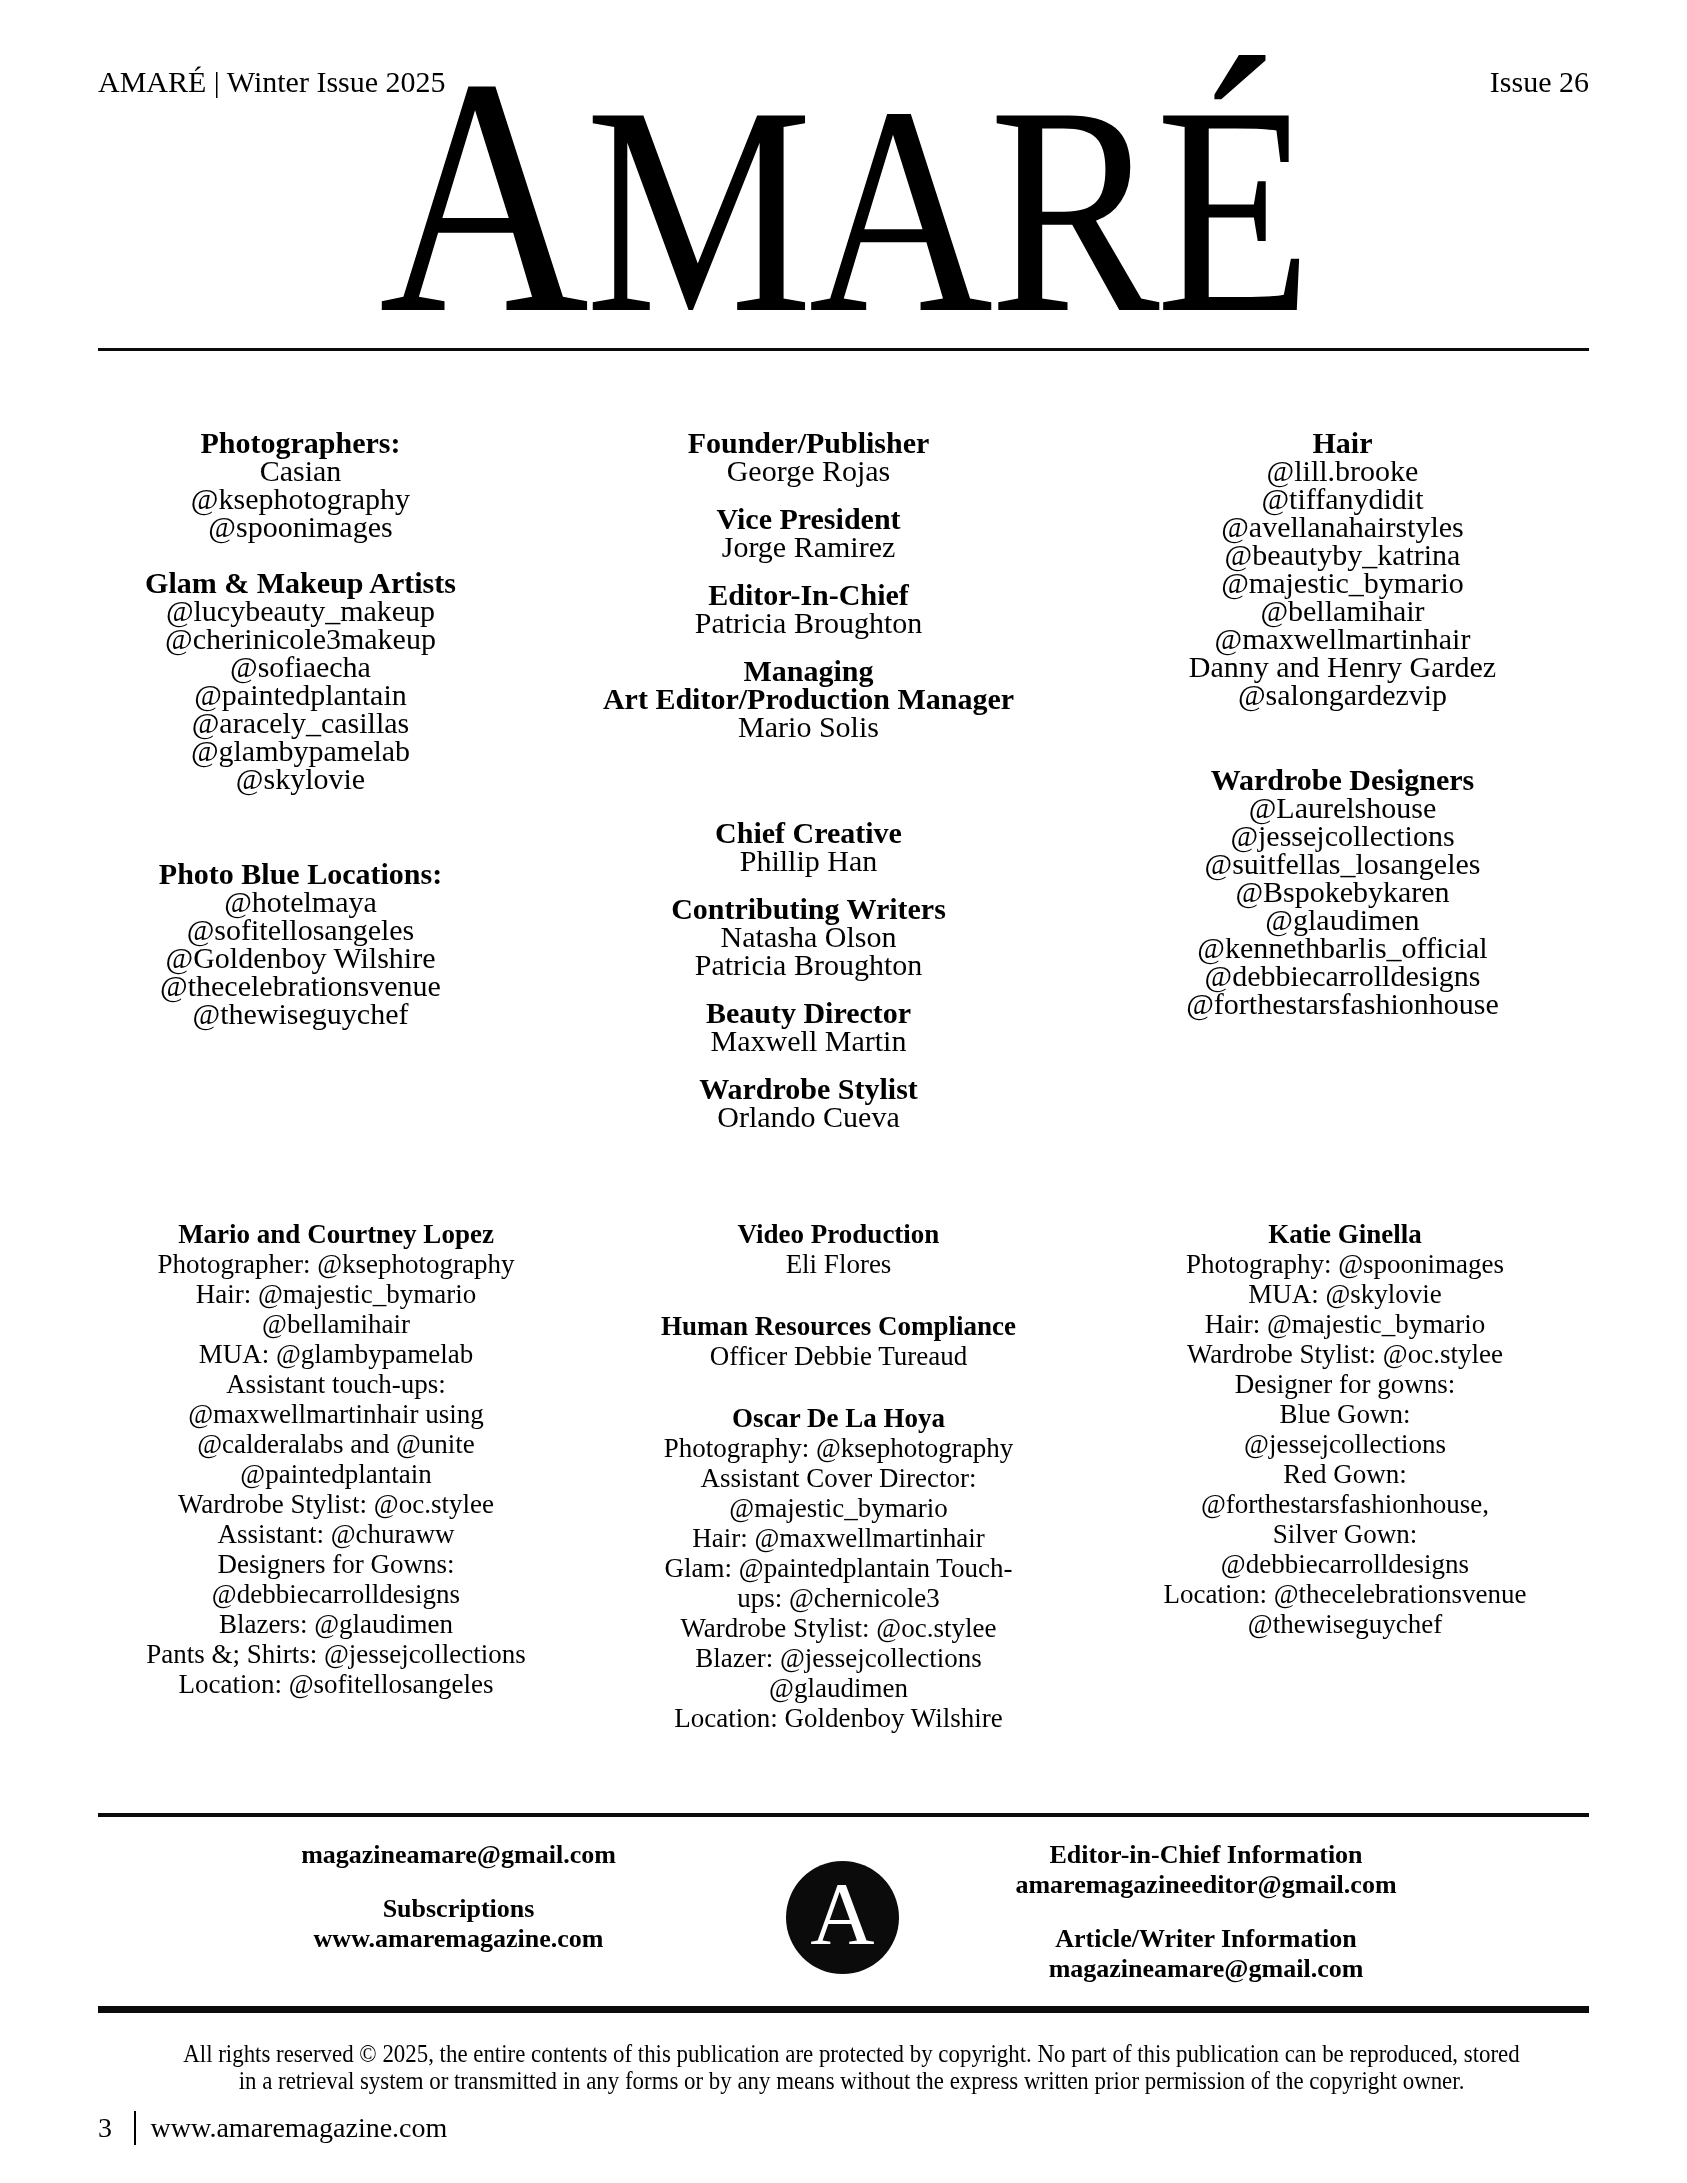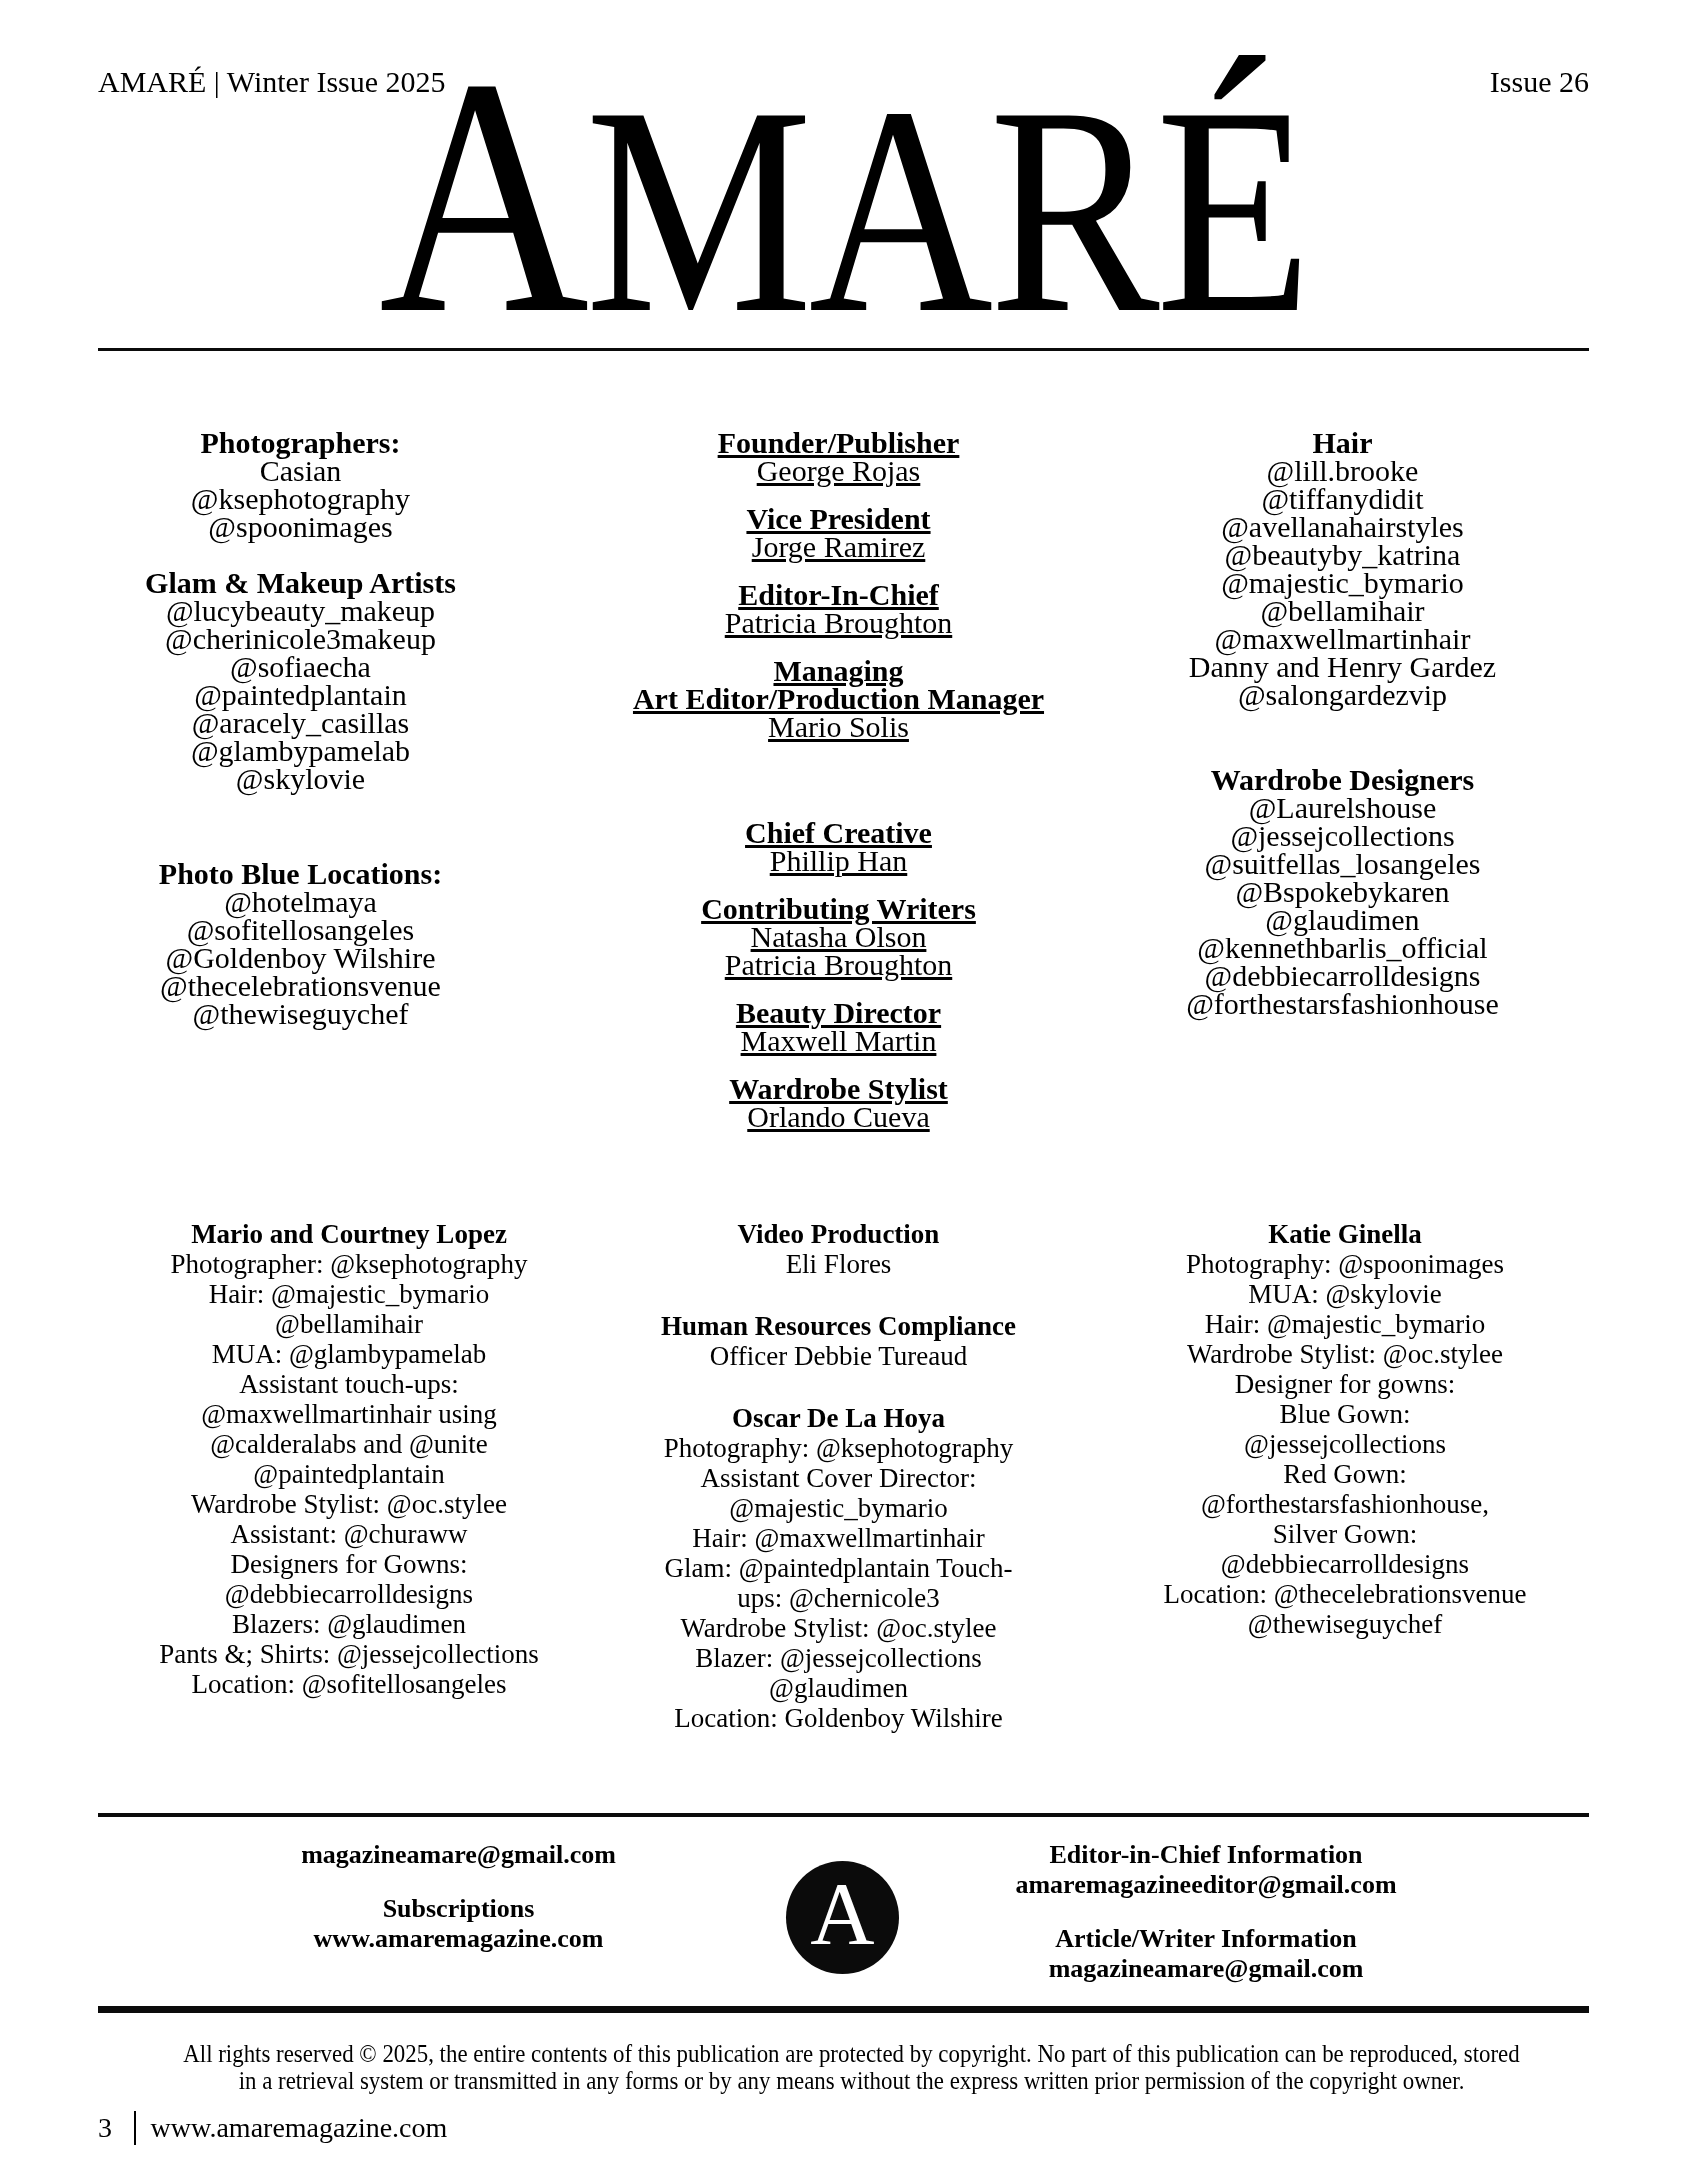--- a/index.html
+++ b/index.html
@@ -36,24 +36,24 @@
   .rule-footer   { top: 1813px; height: 4px; }
   .rule-bottom   { top: 2006px; height: 6.7px; }
 
   
   .col { position: absolute; text-align: center; }
   .coltop    { top: 429px;  font-size: 30px; line-height: 28px; }
   .colbottom { top: 1219px; font-size: 27px; line-height: 30px; }
   .col .h { font-weight: bold; }
 
   .col1top { left: 98px;  width: 405px; }
-  .col2top { left: 582px;  width: 513px; text-decoration: underline; }
+  .col2top { left: 552px;  width: 513px; }
   .col3top { left: 1120px; width: 445px; }
 
-  .col1bottom { left: 106px;  width: 486px; }
+  .col1bottom { left: 93px;  width: 486px; }
   .col2bottom { left: 582px;  width: 513px; }
   .col3bottom { left: 1109px; width: 472px; }
 
   .col1top .section { margin-bottom: 28px; }
   .col1top .section:nth-child(2) { margin-bottom: 67px; }
   .col2top .section { margin-bottom: 20px; }
   .col2top .section:nth-child(4) { margin-bottom: 78px; }
   .col3top .section { margin-bottom: 57px; }
   .col2bottom .section { margin-bottom: 32px; }
 

